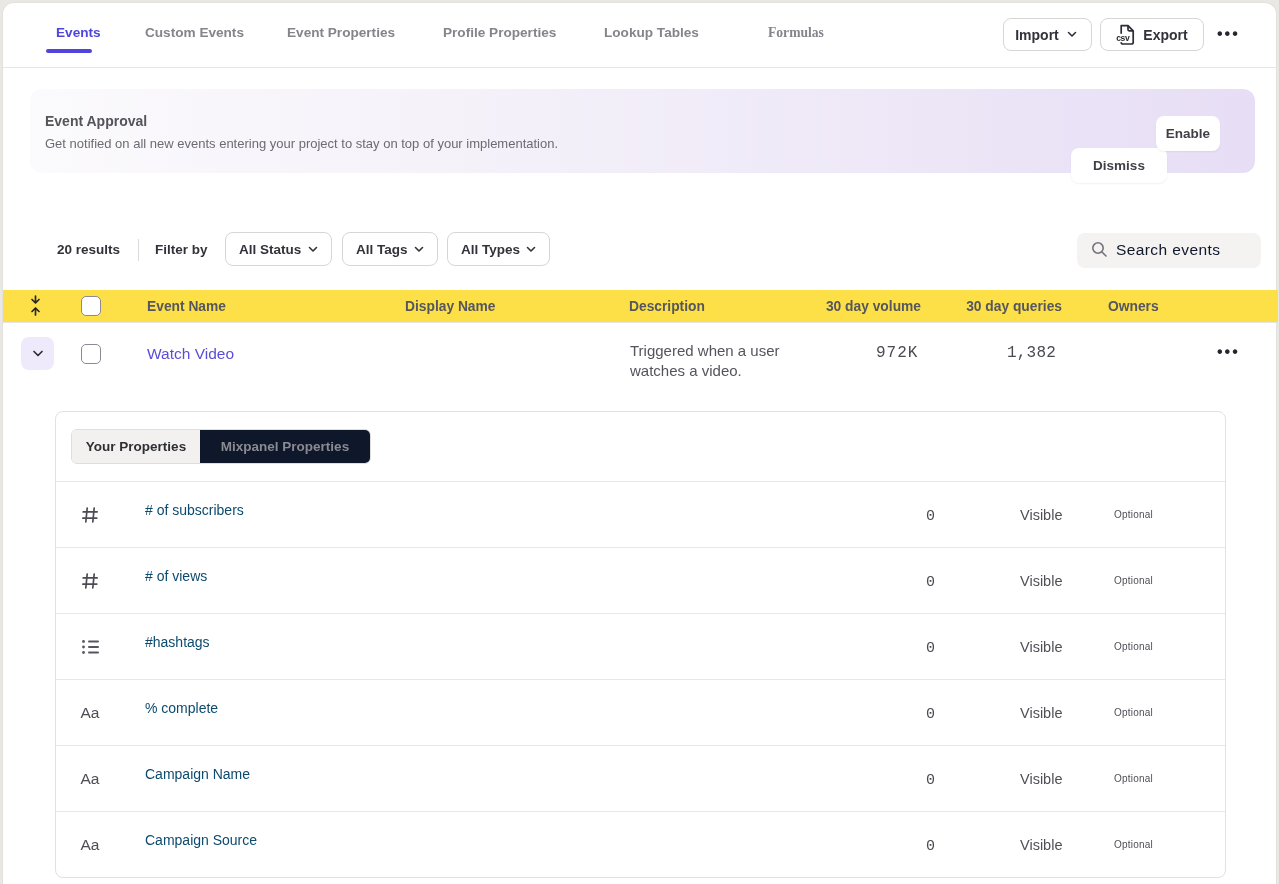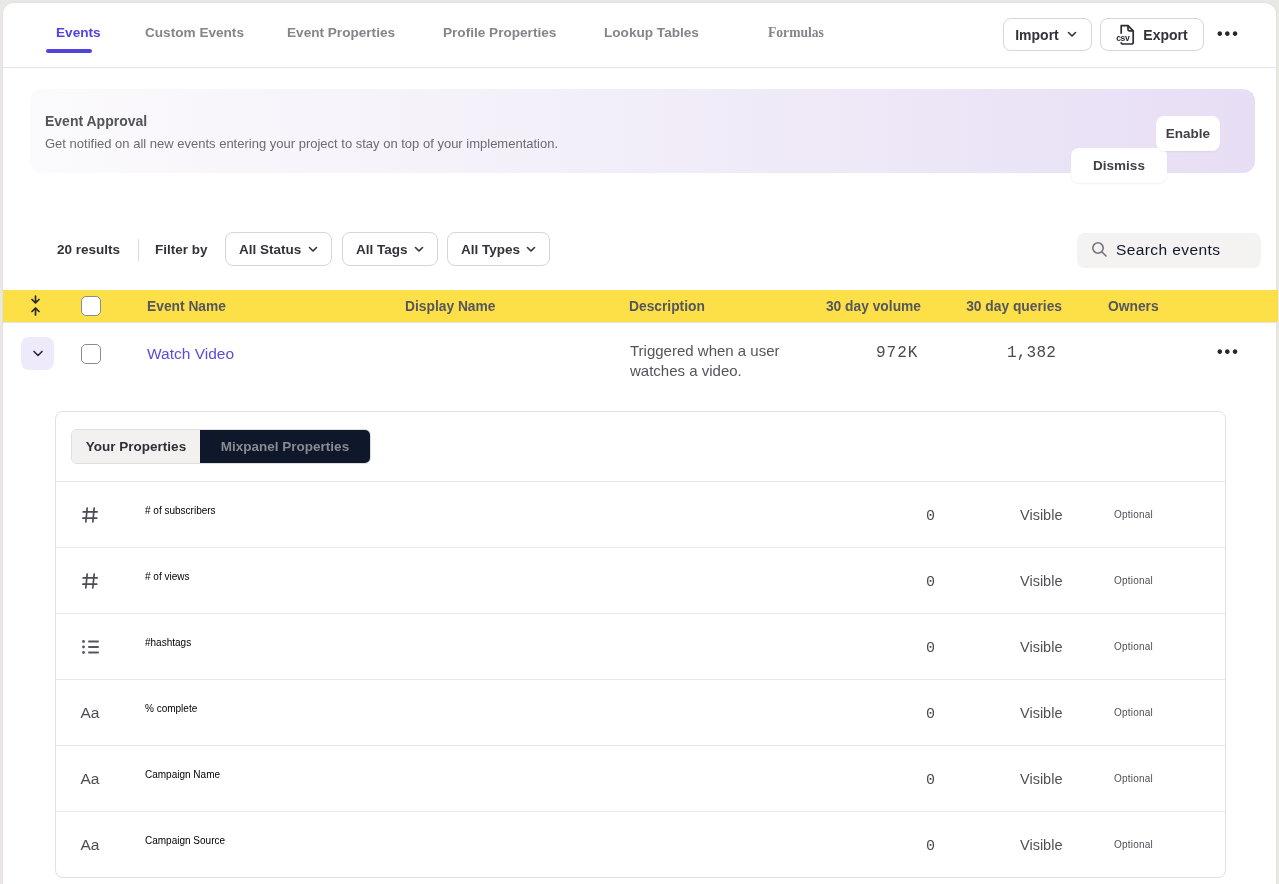--- a/index.html
+++ b/index.html
@@ -44,21 +44,21 @@
   .seg { position:absolute; left:15px; top:17px; height:35px; border:1px solid #dfdedb; border-radius:6px;
          display:flex; overflow:hidden; }
   .seg .s1 { width:128px; background:#f2f1ef; color:#2e2e35; font-weight:bold; font-size:13.5px;
              display:flex; align-items:center; justify-content:center; }
   .seg .s2 { width:170px; background:#0f172a; color:#8a8a91; font-weight:bold; font-size:13.5px;
              display:flex; align-items:center; justify-content:center; }
   .prow { position:absolute; left:0; width:1169px; height:66px; border-top:1px solid #e9e8e5; }
   .picon { position:absolute; left:23px; width:22px; text-align:center; top:50%; transform:translateY(-50%);
            font-size:15.5px; color:#4e4e57; }
   .pname { position:absolute; left:89px; top:50%; transform:translateY(-50%); margin-top:-5px;
-           font-size:10px; color:#000000; white-space:nowrap; }
+           font-size:14px; color:#0c4a6e; white-space:nowrap; }
   .pzero { position:absolute; left:819px; width:60px; text-align:right; top:50%; transform:translateY(-50%);
            margin-top:1px; font-size:15px; font-family:"Liberation Mono",monospace; color:#4a4a52; }
   .pvis  { position:absolute; left:964px; top:50%; transform:translateY(-50%); margin-top:0px;
            font-size:14.5px; color:#4f4f56; }
   .popt  { position:absolute; left:1058px; top:50%; transform:translateY(-50%); margin-top:-1px;
            font-size:10px; letter-spacing:0.2px; color:#4f4f56; }
   .dots { letter-spacing:2px; color:#26262e; font-weight:bold; font-size:16px; }
 </style>
 </head>
 <body>

